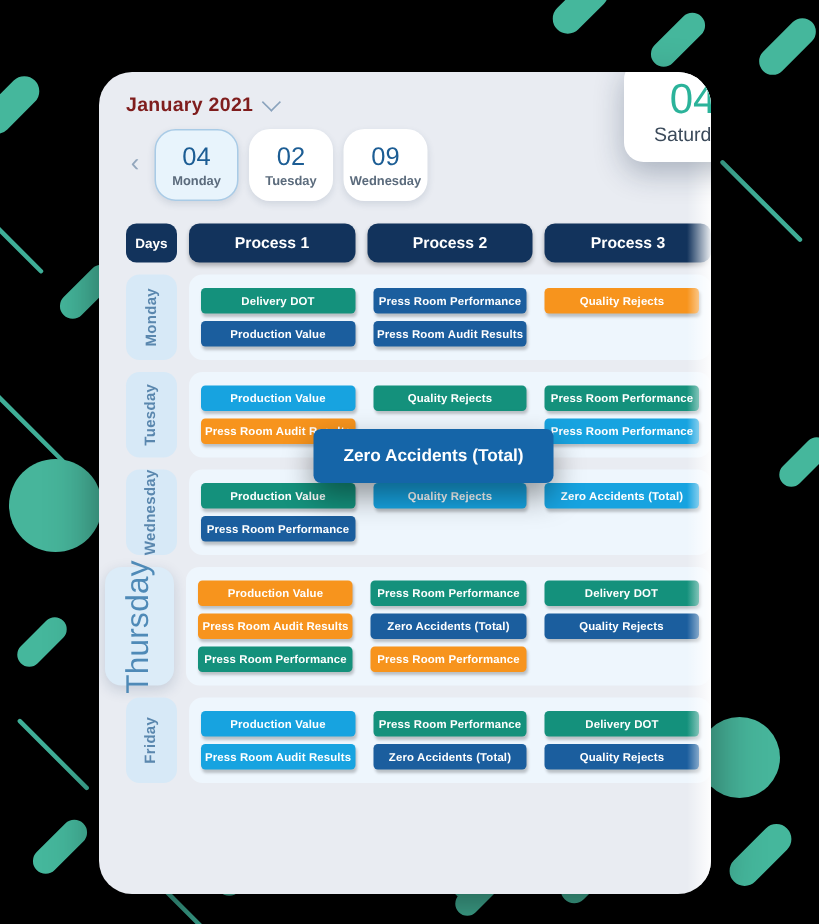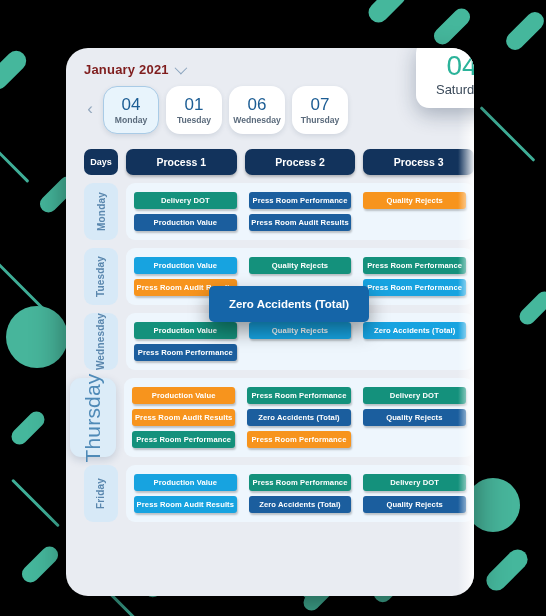--- a/index.html
+++ b/index.html
@@ -147,30 +147,26 @@
     </div>
 
     <div class="date-strip">
       <div class="nav-prev">‹</div>
       <div id="dates-host" style="display:flex; gap:7px;">
           <div class="daycard sel">
             <div class="num">04</div>
             <div class="dow">Monday</div>
           </div>
           <div class="daycard">
-            <div class="num">01</div>
+            <div class="num">02</div>
             <div class="dow">Tuesday</div>
           </div>
           <div class="daycard">
-            <div class="num">06</div>
+            <div class="num">09</div>
             <div class="dow">Wednesday</div>
-          </div>
-          <div class="daycard">
-            <div class="num">07</div>
-            <div class="dow">Thursday</div>
           </div>
         </div>
     </div>
 
     <div class="grid">
       <div class="hdr-row">
         <div class="days-badge">Days</div>
         <div class="proc-wrap" id="proc-host">
             <div class="proc">Process 1</div>
             <div class="proc">Process 2</div>

